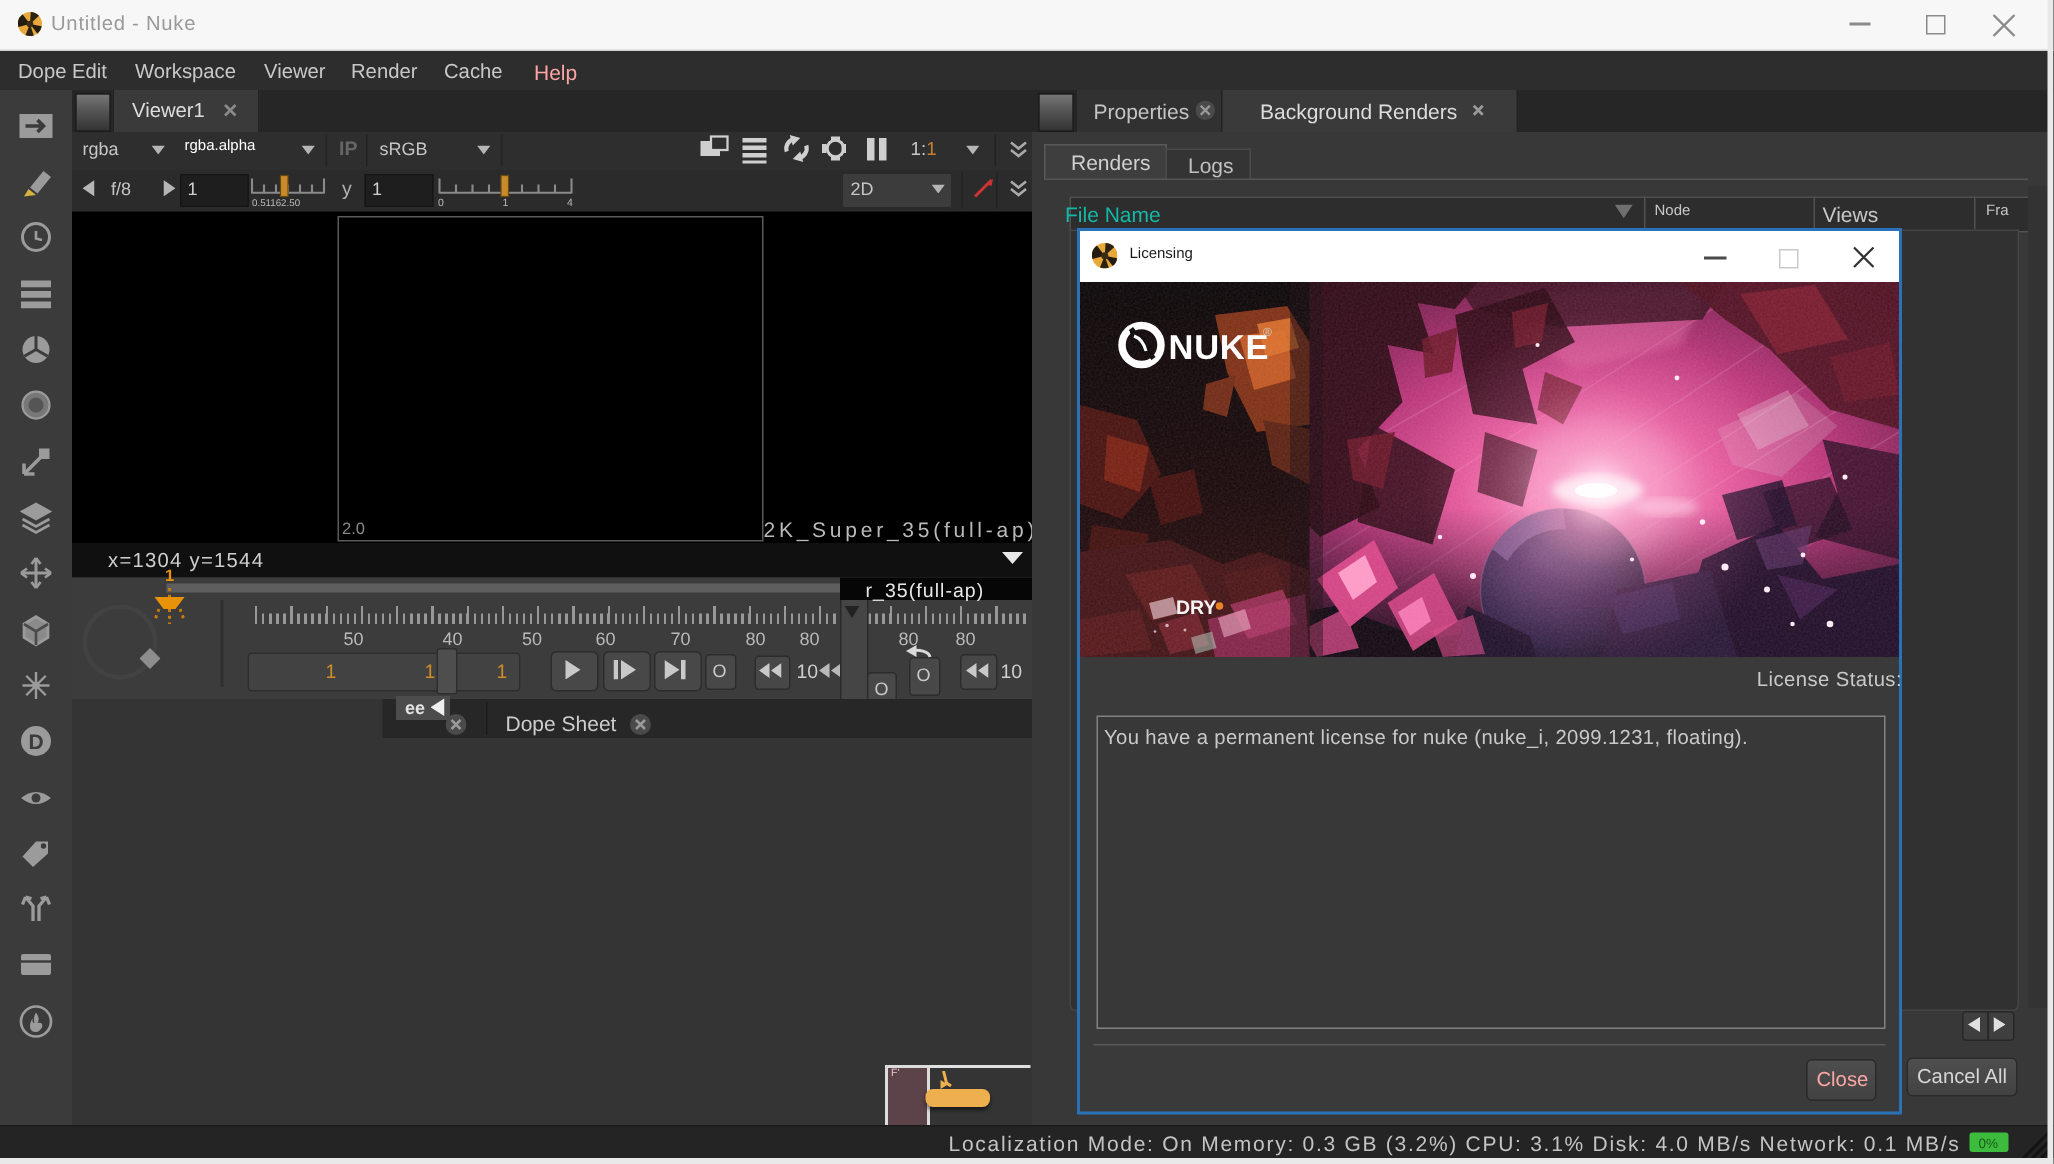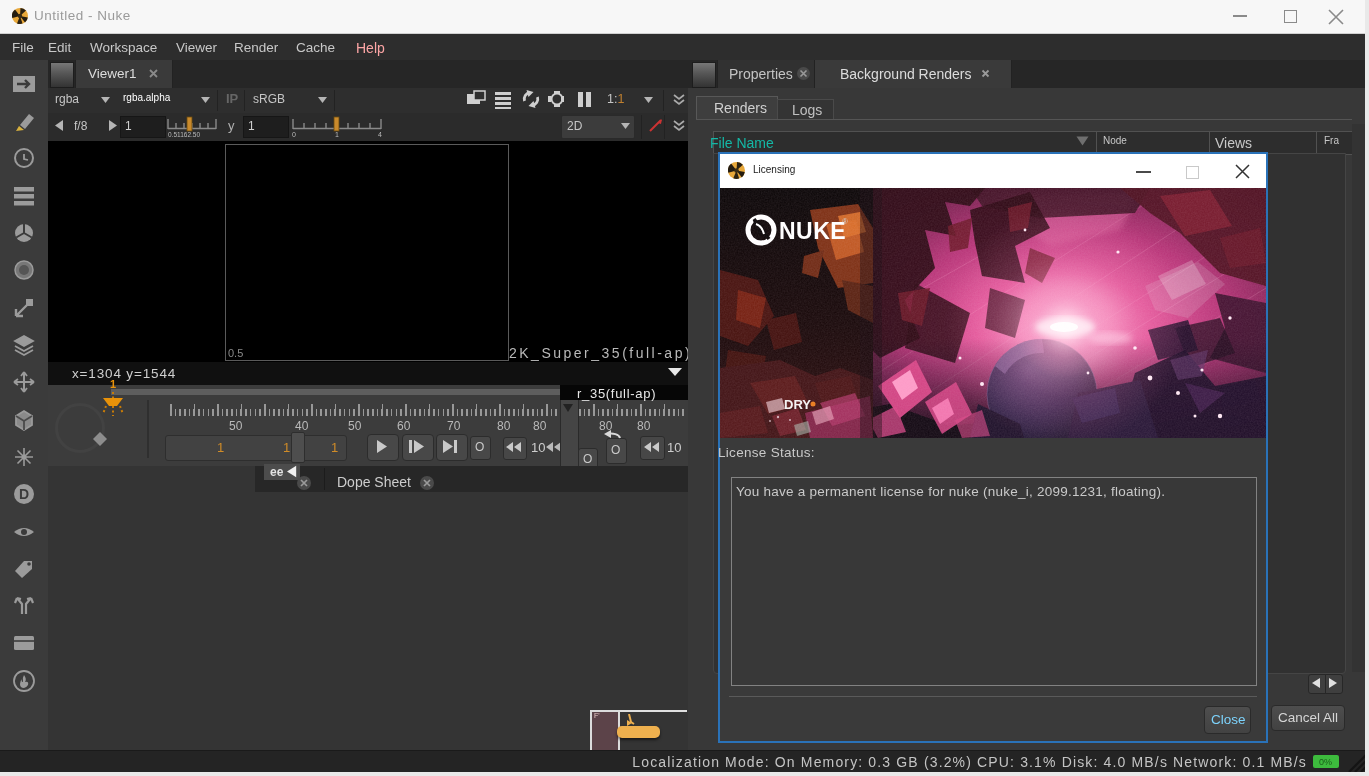--- a/index.html
+++ b/index.html
@@ -19,21 +19,21 @@
  <circle cx="8" cy="8" r="2.2" fill="#3a2c14"></circle>
 </svg>
 <div class="tx" style="left:34px;top:8px;font-size:13.5px;letter-spacing:0.5px;color:#9a9a9a">Untitled - Nuke</div>
 <div class="tx" style="left:1233px;top:15px;width:14px;height:2px;background:#8a8a8a"></div>
 <div class="tx" style="left:1284px;top:10px;width:11px;height:11px;border:1.5px solid #8a8a8a"></div>
 <svg class="abs" style="left:1328px;top:9px" width="16" height="16" viewBox="0 0 16 16">
     <path d="M1 1 L15 15 M15 1 L1 15" stroke="#8a8a8a" stroke-width="1.6"></path>
   </svg>
 
 <div class="abs" style="left:0;top:34px;width:1369px;height:26px;background:#2d2d2d"></div>
-<div class="tx" style="left:12px;top:40px;font-size:13.5px;color:#c8c8c8">File</div>
+<div class="tx" style="left:12px;top:40px;font-size:13.5px;color:#c8c8c8">Dope</div>
 <div class="tx" style="left:48px;top:40px;font-size:13.5px;color:#c8c8c8">Edit</div>
 <div class="tx" style="left:90px;top:40px;font-size:13.5px;color:#c8c8c8">Workspace</div>
 <div class="tx" style="left:176px;top:40px;font-size:13.5px;color:#c8c8c8">Viewer</div>
 <div class="tx" style="left:234px;top:40px;font-size:13.5px;color:#c8c8c8">Render</div>
 <div class="tx" style="left:296px;top:40px;font-size:13.5px;color:#c8c8c8">Cache</div>
 <div class="tx" style="left:356px;top:40px;font-size:14px;color:#fca5a5">Help</div>
 
 <div class="abs" style="left:0;top:60px;width:48px;height:690px;background:#3b3b3b;border-right:1px solid #2a2a2a"></div>
 <svg class="abs" style="left:10px;top:60px" width="28" height="660" viewBox="0 0 28 660" fill="none" stroke="#9b9b9b" stroke-width="2">
 
@@ -225,21 +225,21 @@
     <path d="M2 14 L11 5 L14 2 L13 7 L10 6 Z" fill="#c33"></path>
     <path d="M2 14 L13 3" stroke="#c33" stroke-width="2"></path>
   </svg>
 <div class="abs" style="left:664px;top:115px;width:1px;height:24px;background:#222"></div>
 <svg class="abs" style="left:672px;top:119px" width="14" height="14" viewBox="0 0 14 14">
     <path d="M2 2 L7 6 L12 2 M2 7 L7 11 L12 7" stroke="#aaa" stroke-width="1.7" fill="none"></path>
   </svg>
 
 <div class="abs" style="left:48px;top:141px;width:640px;height:221px;background:#000"></div>
 <div class="abs" style="left:225px;top:144px;width:282px;height:215px;border:1px solid #5a5a5a"></div>
-<div class="tx" style="left:228px;top:347px;font-size:11px;color:#888">0.5</div>
+<div class="tx" style="left:228px;top:347px;font-size:11px;color:#888">2.0</div>
 <div class="tx" style="left:509px;top:345px;font-size:14px;letter-spacing:2.5px;color:#b9b9b9">2K_Super_35(full-ap)</div>
 
 <div class="abs" style="left:48px;top:362px;width:640px;height:23px;background:#101010"></div>
 <div class="tx" style="left:72px;top:366px;font-size:13.5px;letter-spacing:0.85px;color:#cfcfcf">x=1304 y=1544</div>
 <svg class="abs" style="left:668px;top:368px" width="14" height="8" viewBox="0 0 14 8">
     <path d="M0 0 L14 0 L7 8 Z" fill="#e8e8e8"></path>
   </svg>
 
 <div class="abs" style="left:48px;top:385px;width:640px;height:81px;background:#3c3c3c"></div>
 <div class="abs" style="left:111px;top:389px;width:472px;height:6px;background:#5e5e5e"></div>
@@ -583,26 +583,26 @@
 <text x="64" y="221" font-family="Liberation Sans" font-size="13" font-weight="bold" fill="#f4f4f4">DRY</text>
 <circle cx="93" cy="216" r="2.5" fill="#e87a18"></circle>
 <g fill="#e8d0da" opacity="0.8">
       <circle cx="58" cy="229" r="1.2"></circle>
       <circle cx="70" cy="232" r="1"></circle>
       <circle cx="50" cy="233" r="0.9"></circle>
     </g>
 <rect x="0" y="0" width="546" height="250" filter="url(#grain)"></rect>
 </svg>
 
-<div class="tx" style="left:718px;top:445px;width:550px;text-align:left;font-size:13.5px;letter-spacing:0.3px;color:#c9c9c9">License Status:</div>
+<div class="tx" style="left:718px;top:445px;width:550px;text-align:right;font-size:13.5px;letter-spacing:0.3px;color:#c9c9c9">License Status:</div>
 <div class="abs" style="left:731px;top:477px;width:524px;height:207px;background:#383838;border:1px solid #828282"></div>
 <div class="tx" style="left:736px;top:484px;font-size:13.5px;letter-spacing:0.25px;color:#c9c9c9">You have a permanent license for nuke (nuke_i, 2099.1231, floating).</div>
 <div class="abs" style="left:729px;top:696px;width:528px;height:1px;background:#5a5a5a"></div>
 <div class="abs" style="left:1204px;top:706px;width:45px;height:26px;background:linear-gradient(180deg,#4e4e4e,#424242);border:1px solid #2a2a2a;border-radius:4px"></div>
-<div class="tx" style="left:1211px;top:712px;font-size:13.5px;color:#7dd3fc">Close</div>
+<div class="tx" style="left:1211px;top:712px;font-size:13.5px;color:#fca5a5">Close</div>
 
 <div class="abs" style="left:0;top:750px;width:1369px;height:22px;background:#242424;border-top:1px solid #1a1a1a"></div>
 <div class="tx" style="left:0;top:754px;width:1307px;text-align:right;font-size:14px;letter-spacing:1.15px;color:#c4c4c4">Localization Mode: On Memory: 0.3 GB (3.2%) CPU: 3.1% Disk: 4.0 MB/s Network: 0.1 MB/s</div>
 <div class="abs" style="left:1313px;top:755px;width:26px;height:13px;background:#3dbb3d;border-radius:2px"></div>
 <div class="tx" style="left:1319px;top:757px;font-size:9px;color:#1a5c1a">0%</div>
 <svg class="abs" style="left:1345px;top:752px" width="22" height="20" viewBox="0 0 22 20">
     <path d="M22 2 L4 20 M22 8 L10 20 M22 14 L16 20" stroke="#141414" stroke-width="2.2"></path>
   </svg>
 
 <div class="abs" style="left:1365px;top:0;width:4px;height:776px;background:#e9e9e9"></div>

